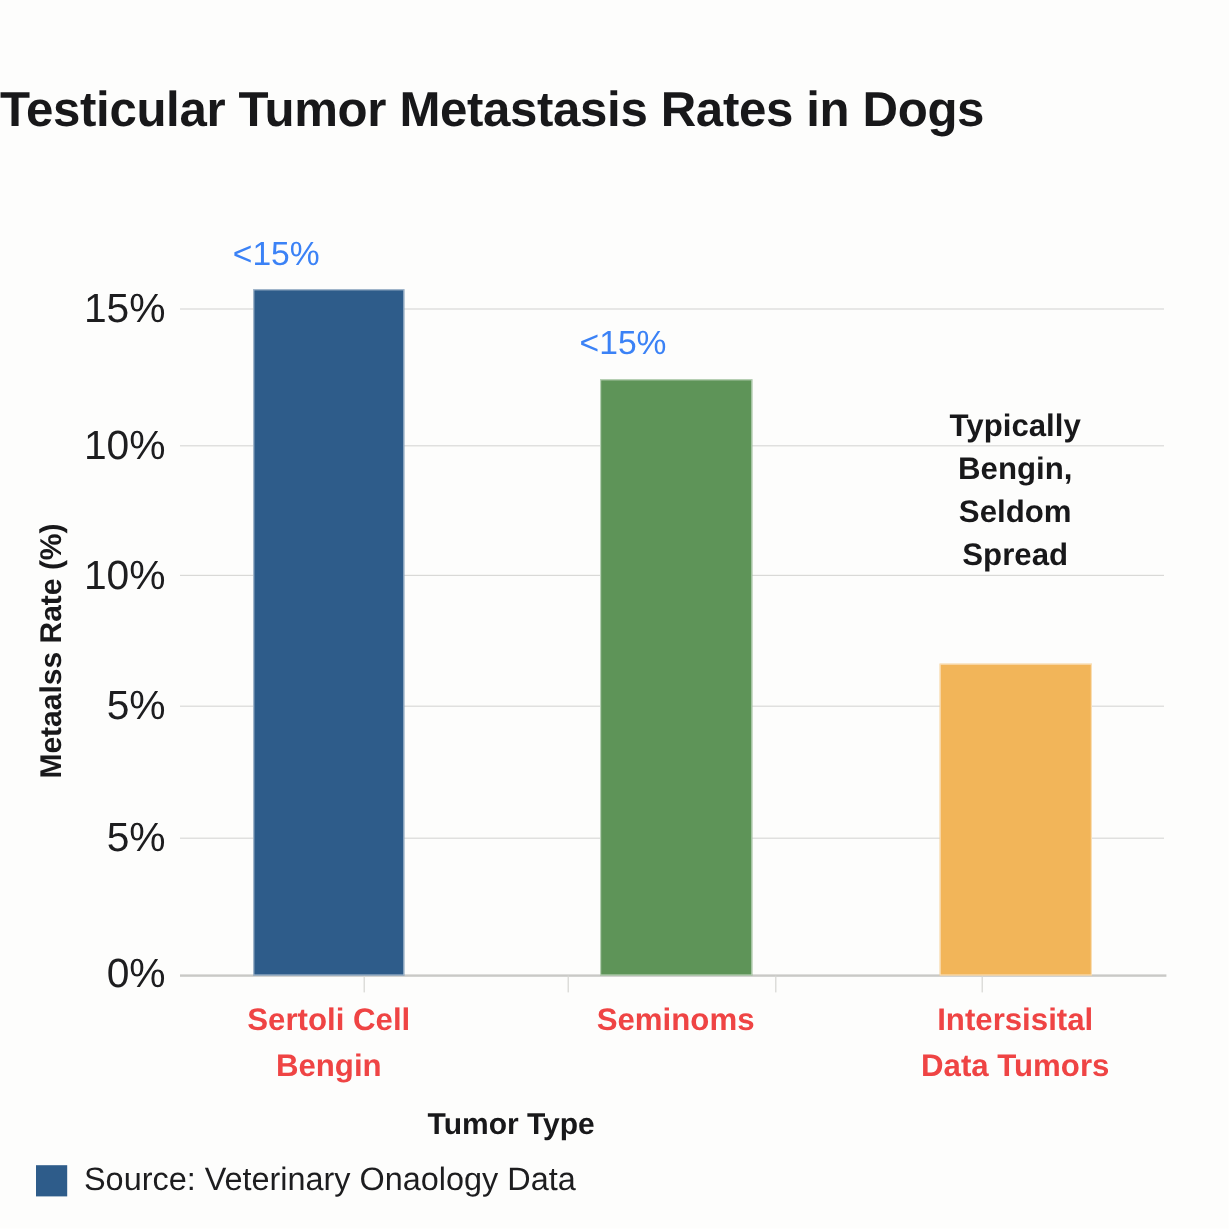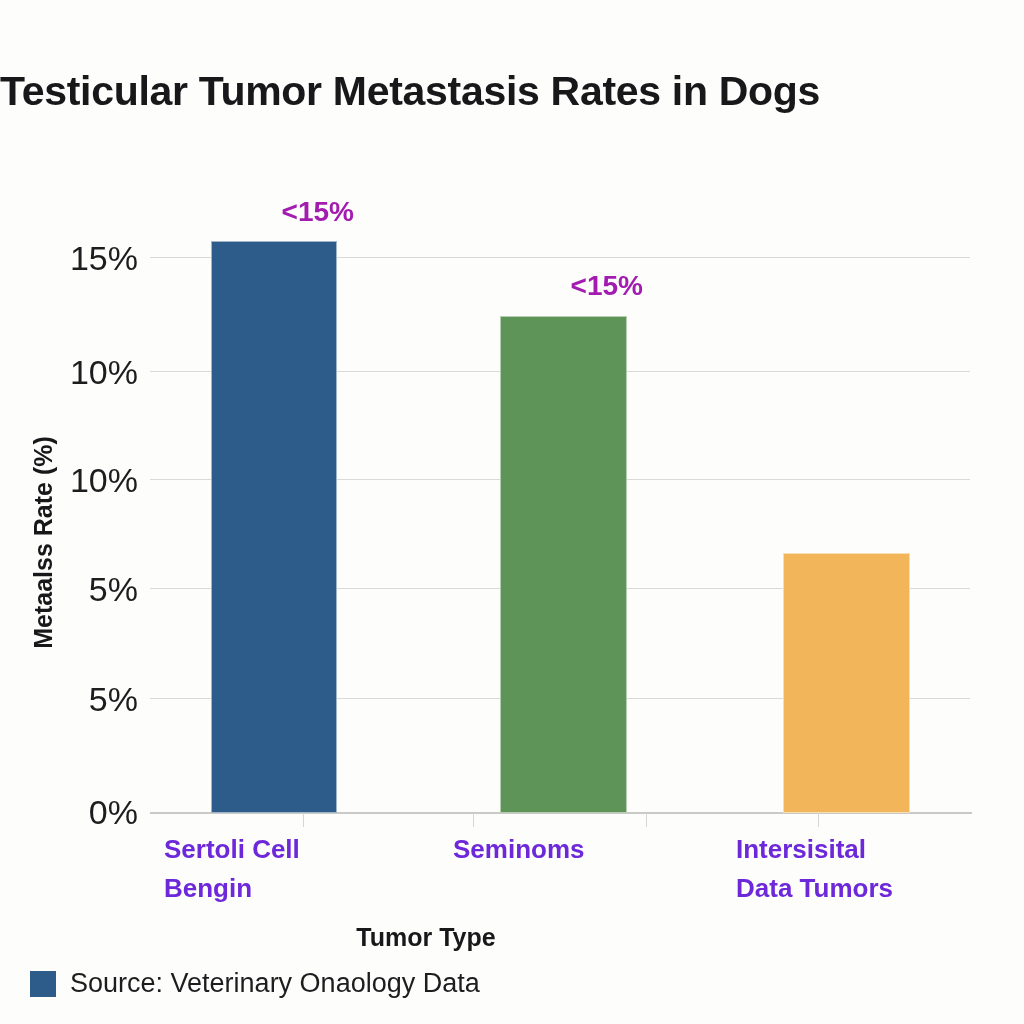--- a/index.html
+++ b/index.html
@@ -94,44 +94,45 @@
   
   .bar {
     position: absolute;
     border: 1px solid rgba(255,255,255,0.55);
     box-sizing: border-box;
   }
 
   
   .bar-value-label {
     position: absolute;
-    text-align: right;
+    text-align: left;
     font-size: 28px;
-    font-weight: bold;
-    color: #a21caf;
+    font-weight: normal;
+    color: #3b82f6;
     white-space: nowrap;
   }
 
   
   #bar-annotation-3 {
     position: absolute;
     text-align: center;
     font-size: 26px;
     font-weight: bold;
     color: #18181a;
     line-height: 36px;
   }
 
   
   .x-category-label {
     position: absolute;
     top: 830px;
+    text-align: center;
     font-size: 26px;
     font-weight: bold;
-    color: #6d28d9;
+    color: #ef4444;
     line-height: 39px;
   }
 
   
   #x-axis-title {
     position: absolute;
     left: 0;
     top: 923px;
     width: 852px;
     text-align: center;
@@ -194,20 +195,26 @@
 
   <div id="y-axis-title">Metaalss Rate (%)</div>
 
   <div class="bar" style="left:211px; top:241px; width:126px; height:572px; background:#2E5C8A;"></div>
   <div class="bar" style="left:500px; top:316px; width:127px; height:497px; background:#5E9458;"></div>
   <div class="bar" style="left:783px; top:553px; width:127px; height:260px; background:#F2B559;"></div>
 
   <div class="bar-value-label" style="left:194px; top:196px; width:160px;">&lt;15%</div>
   <div class="bar-value-label" style="left:483px; top:270px; width:160px;">&lt;15%</div>
 
+  <div id="bar-annotation-3" style="left:766px; top:336px; width:160px;">
+    <div>Typically</div>
+    <div>Bengin,</div>
+    <div>Seldom</div>
+    <div>Spread</div>
+  </div>
 
   <div class="x-category-label" style="left:164px; width:220px;">
     <div>Sertoli Cell</div>
     <div>Bengin</div>
   </div>
   <div class="x-category-label" style="left:453px; width:220px;">
     <div>Seminoms</div>
   </div>
   <div class="x-category-label" style="left:736px; width:220px;">
     <div>Intersisital</div>

